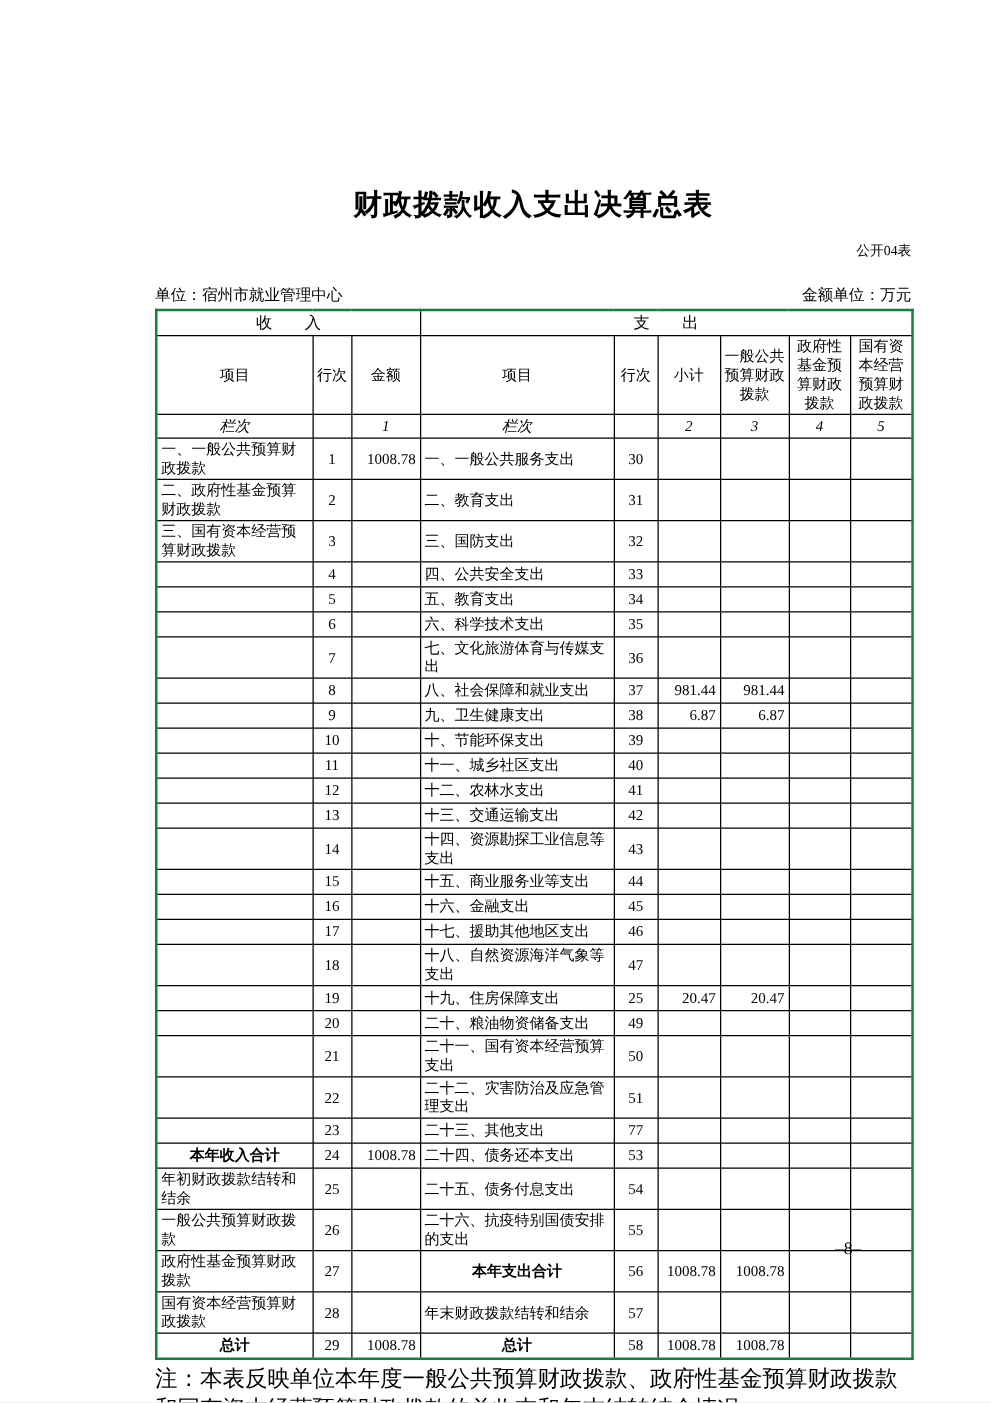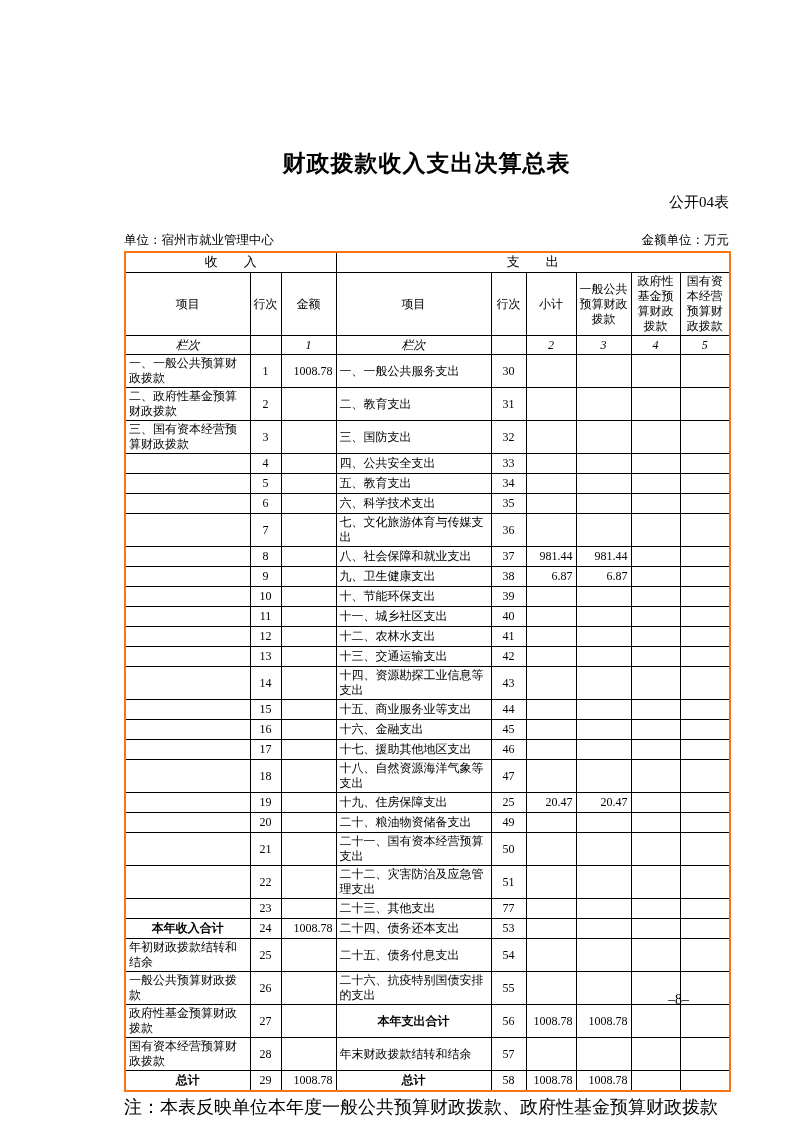--- a/index.html
+++ b/index.html
@@ -17,35 +17,35 @@
     margin:0;
     padding-top:148px;
     text-align:center;
     font-size:23px;
     font-weight:bold;
     letter-spacing:1px;
   }
   .doc-label{
     margin-top:14px;
     text-align:right;
-    font-size:15px;
+    font-size:11px;
   }
   .meta-row{
     display:flex;
     justify-content:space-between;
     font-size:12.5px;
     margin-top:20px;
     padding-bottom:2px;
   }
   table.budget{
     width:605px;
     border-collapse:collapse;
     table-layout:fixed;
     font-size:12px;
-    border:2px solid #f97316;
+    border:2px solid #15803d;
   }
   table.budget th, table.budget td{
     border:1px solid #000;
     padding:1px 3px;
     line-height:1.25;
     vertical-align:middle;
     overflow:hidden;
     word-break:break-all;
   }
   table.budget thead th{

